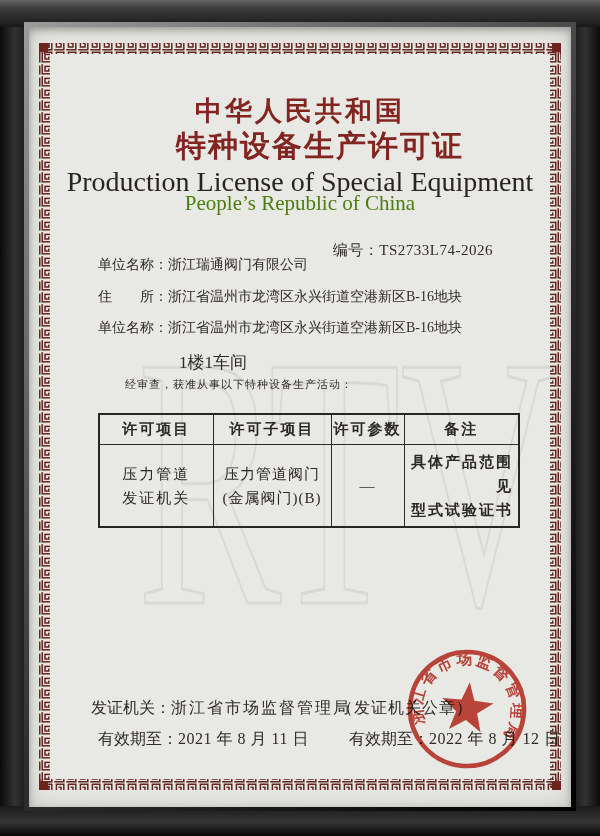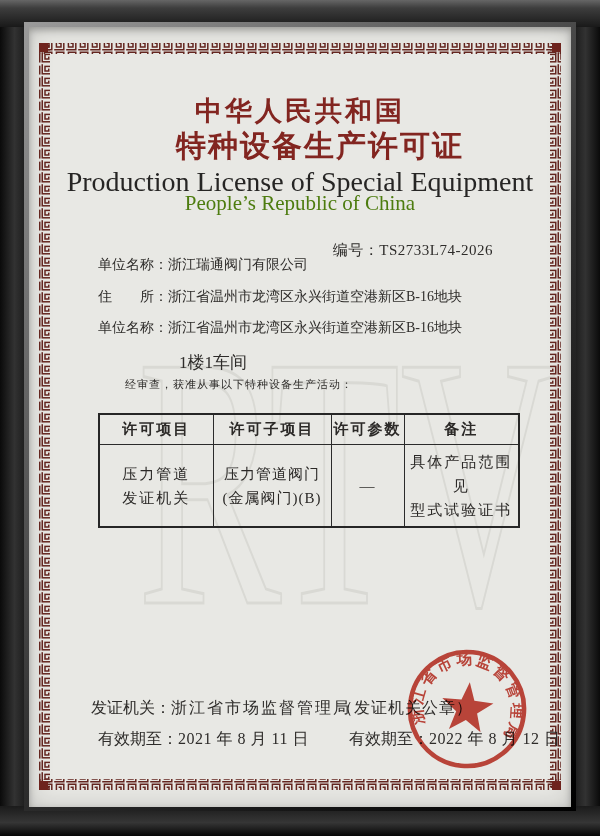--- a/index.html
+++ b/index.html
@@ -53,21 +53,21 @@
   .statement { position:absolute; left:96px; top:350px; font-size:11px; letter-spacing:1px;font-family:Liberation Serif, serif; }
   
   .lic-table { position:absolute; left:69px; top:386px; width:420px;
     border-collapse:collapse; table-layout:fixed; font-size:15px; color:#2b2927; }
   .lic-table th, .lic-table td { border:1px solid #2b2b2b;margin-top:36px; }
   .lic-table { border:2px solid #262626; }
   .lic-table th { height:27px; font-weight:700; letter-spacing:2px; text-align:center; }
   .lic-table td { height:79px; text-align:center; vertical-align:middle;
     white-space:pre-line; line-height:24px; letter-spacing:1px; }
   .lic-table td.c1 { letter-spacing:2px; }
-  .lic-table td.c4 { text-align:center; padding:0 5px; letter-spacing:2px; }
+  .lic-table td.c4 { text-align:right; padding:0 5px; letter-spacing:2px;font-weight:bold; }
   
   .foot { position:absolute; font-size:16px; white-space:nowrap; }
   .issuer-line { left:62px; top:671px; }
   .valid-line  { left:69px; top:702px; }
   .seal-note   { left:308px; top:671px; letter-spacing:1px; }
   .issue-line  { left:320px; top:702px; }
   .foot .val { letter-spacing:2px; }
   .foot .date { letter-spacing:.5px; }
   
   .seal { position:absolute; left:376px; top:620px; width:124px; height:124px;

